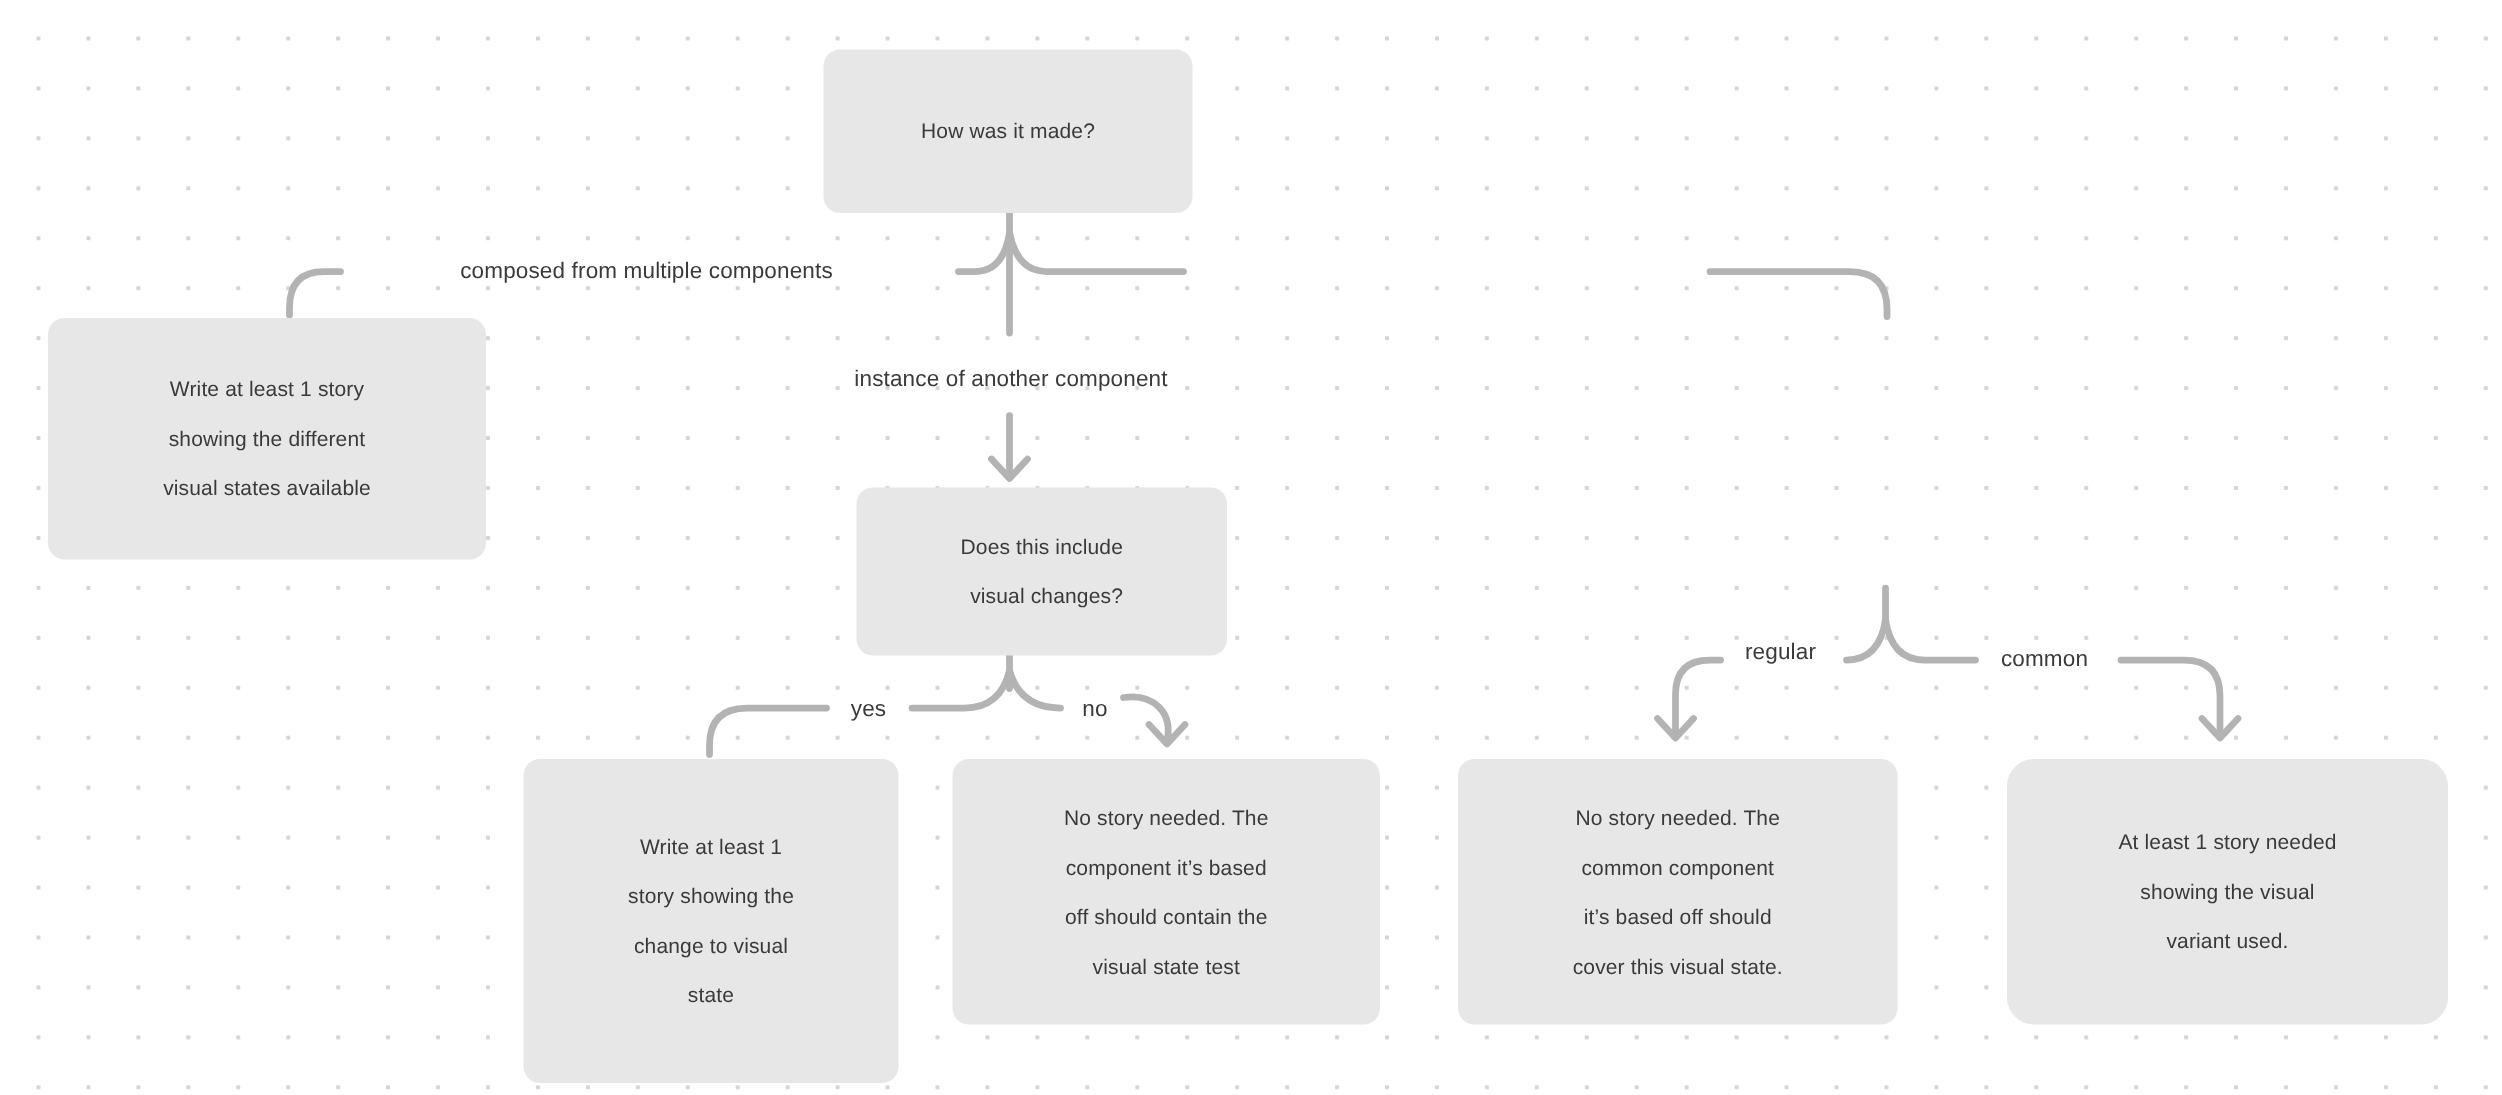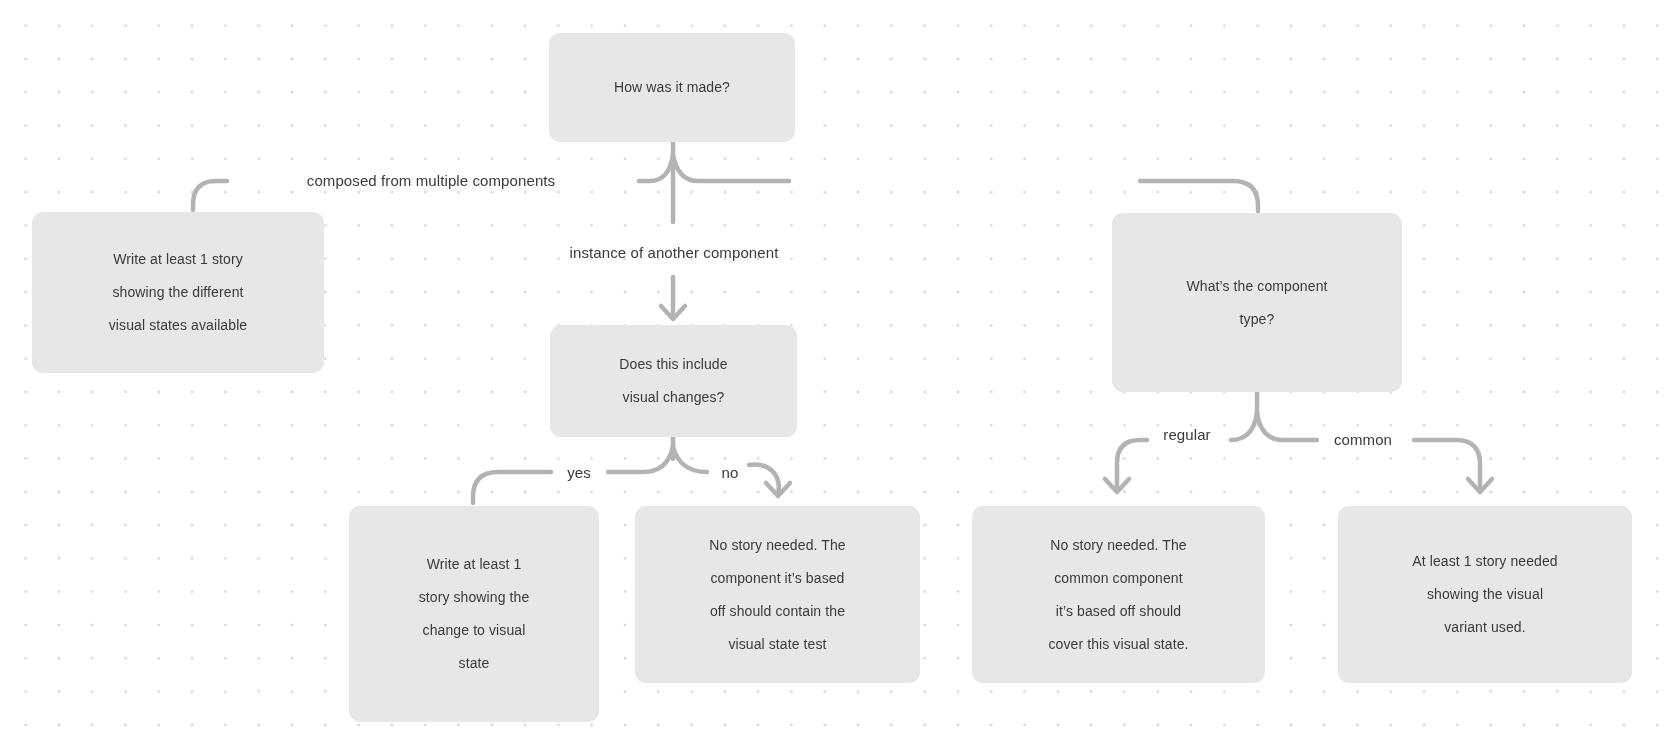--- a/index.html
+++ b/index.html
@@ -119,29 +119,25 @@
   <div class="node" style="left:549px; top:33px; width:246px; height:109px;">
     <span>How was it made?</span>
   </div>
 
   <div class="node" style="left:32px; top:212px; width:292px; height:161px;">
     <span>Write at least 1 story
 showing the different
 visual states available</span>
   </div>
 
-  <div class="node" style="left:550px; top:325px; width:247px; height:112px;">
+  <div class="node" style="left:571px; top:325px; width:247px; height:112px;text-align:right;">
     <span>Does this include
 visual changes?</span>
   </div>
 
-  <div class="node" style="left:1112px; top:213px; width:290px; height:179px;">
-    <span>What’s the component
-type?</span>
-  </div>
 
   <div class="node" style="left:349px; top:506px; width:250px; height:216px;">
     <span>Write at least 1
 story showing the
 change to visual
 state</span>
   </div>
 
   <div class="node" style="left:635px; top:506px; width:285px; height:177px;">
     <span>No story needed. The
@@ -150,21 +146,21 @@
 visual state test</span>
   </div>
 
   <div class="node" style="left:972px; top:506px; width:293px; height:177px;">
     <span>No story needed. The
 common component
 it’s based off should
 cover this visual state.</span>
   </div>
 
-  <div class="node" style="left:1338px; top:506px; width:294px; height:177px;">
+  <div class="node" style="left:1338px; top:506px; width:294px; height:177px;border-radius:18px;">
     <span>At least 1 story needed
 showing the visual
 variant used.</span>
   </div>
 
   <div class="edge-label" style="left:431px; top:181px;">composed from multiple components</div>
 
 
   <div class="edge-label" style="left:674px; top:253px;">instance of another component</div>
 

